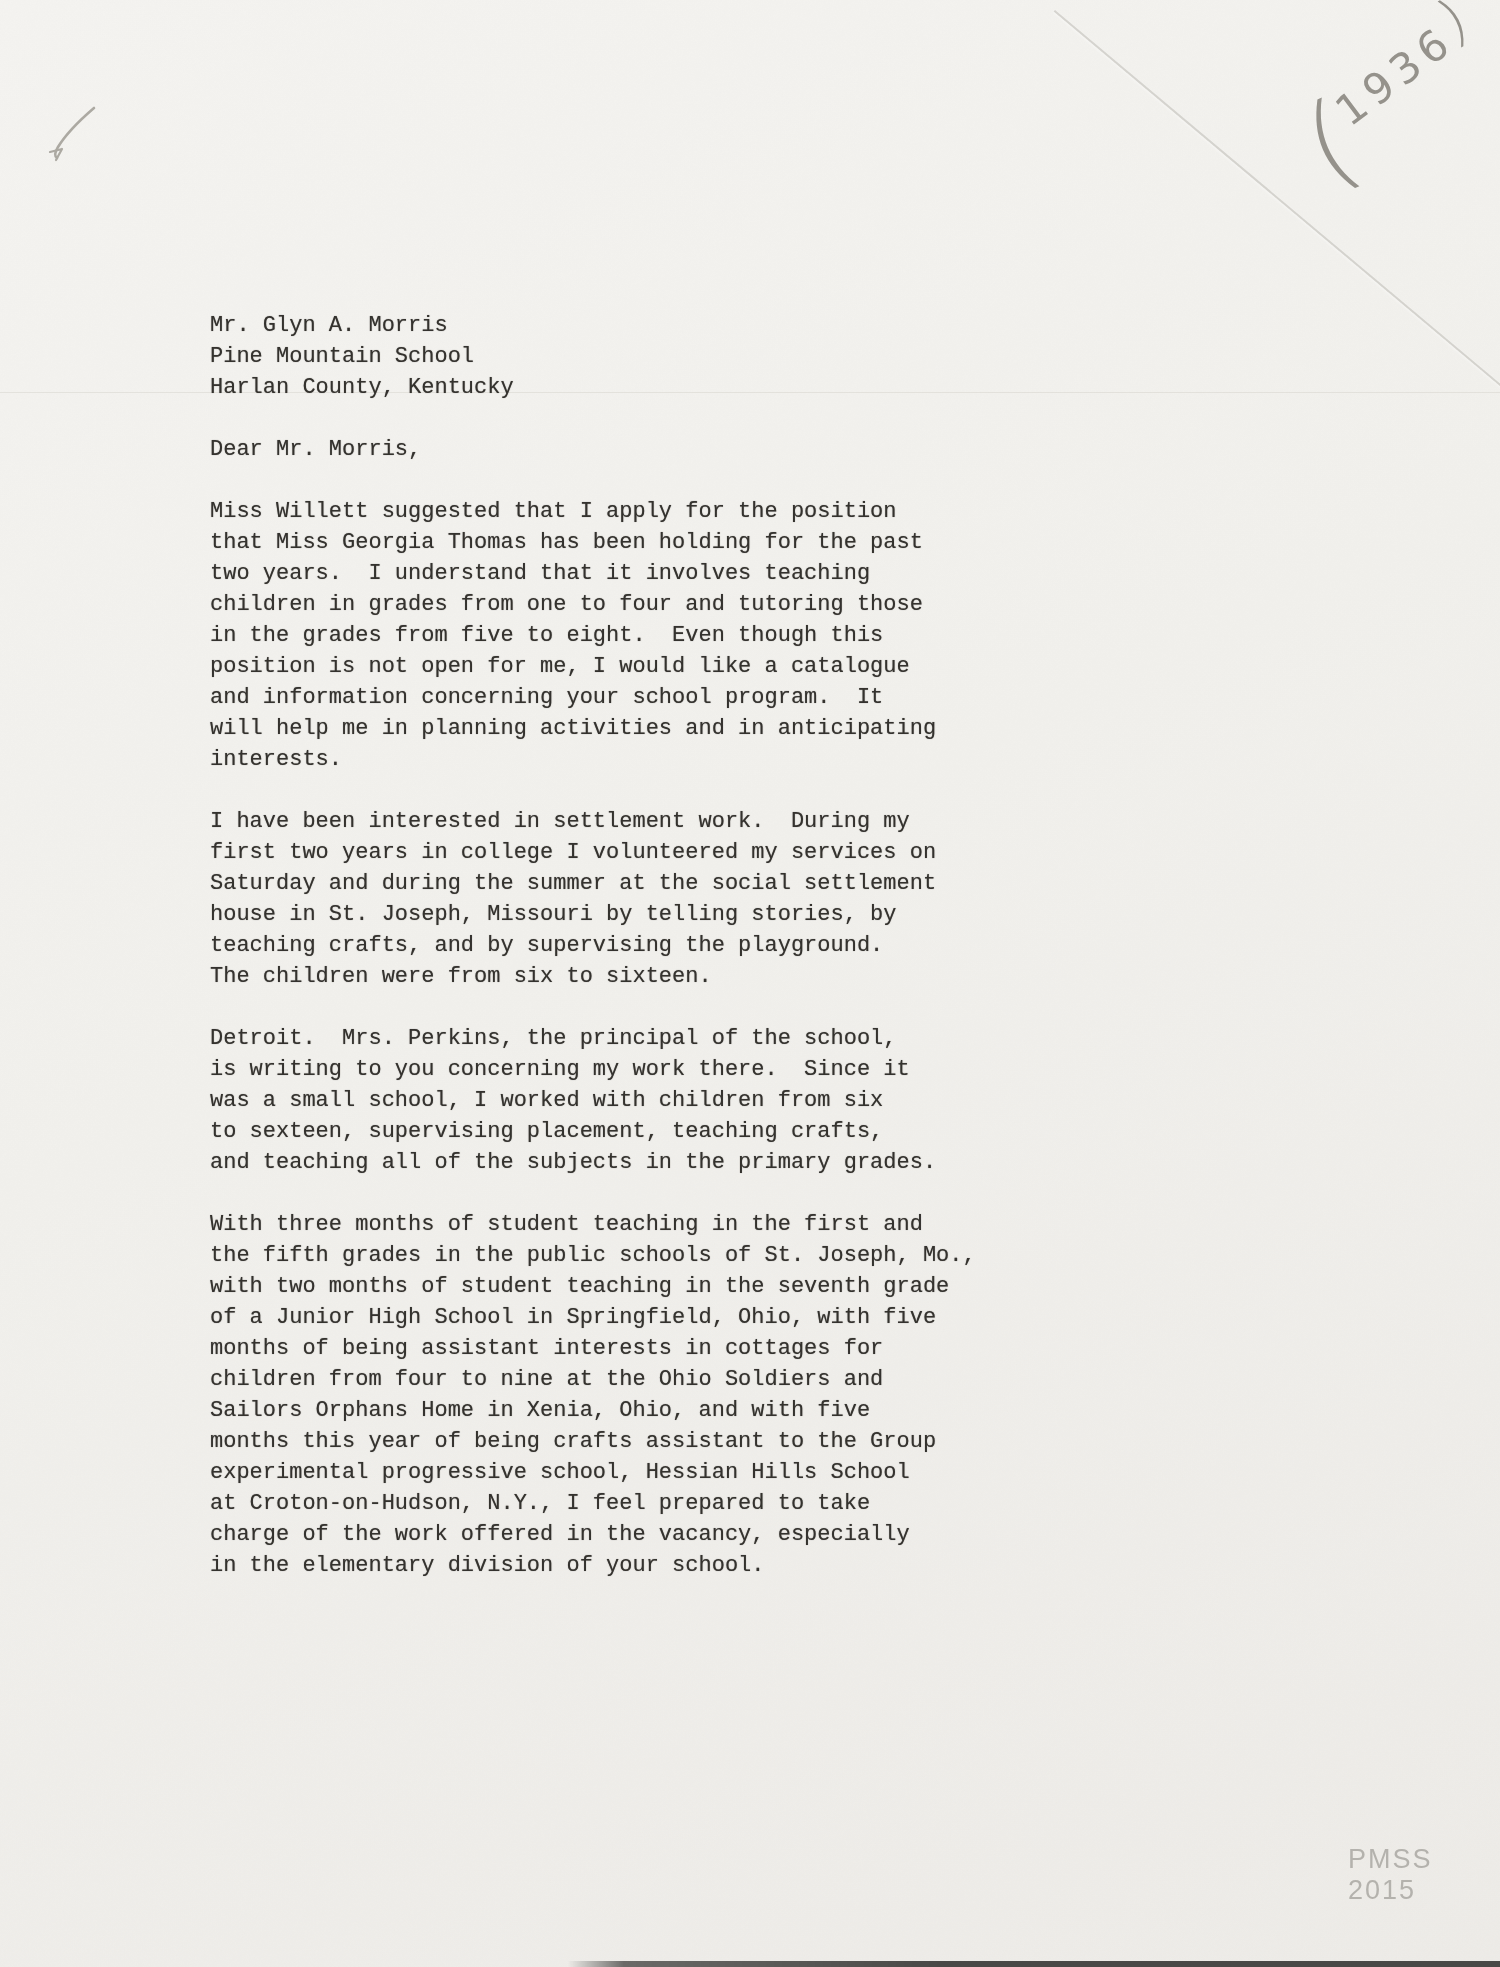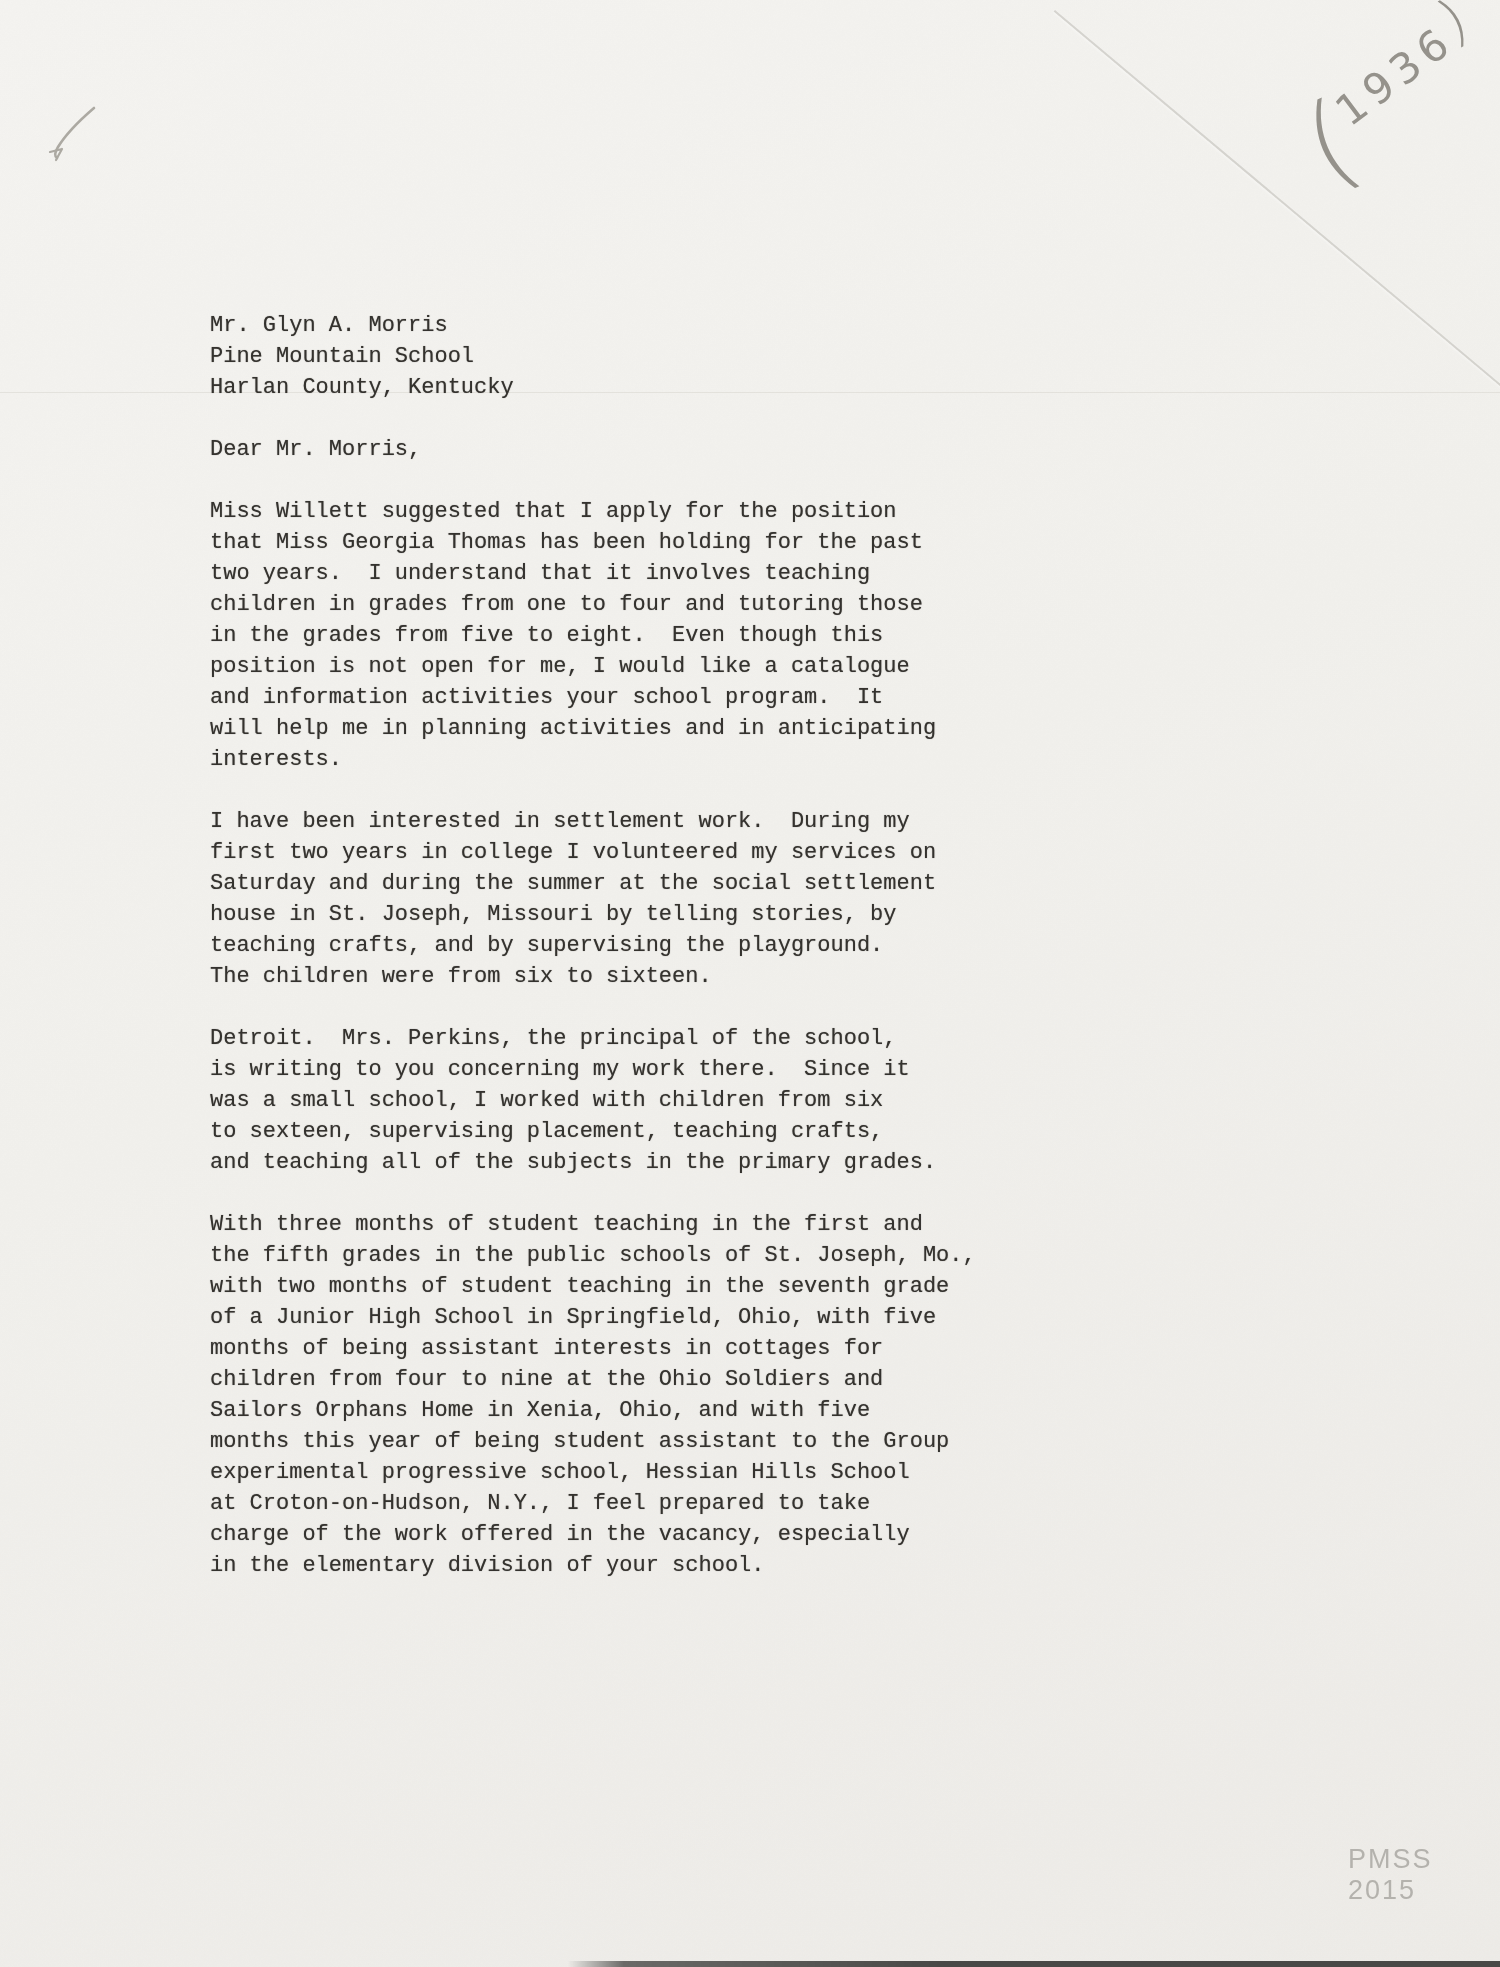--- a/index.html
+++ b/index.html
@@ -142,21 +142,21 @@
       <div class="tline">Dear Mr. Morris,</div>
     </div>
 
     <div class="block">
         <div class="tline">Miss Willett suggested that I apply for the position</div>
         <div class="tline">that Miss Georgia Thomas has been holding for the past</div>
         <div class="tline">two years.  I understand that it involves teaching</div>
         <div class="tline">children in grades from one to four and tutoring those</div>
         <div class="tline">in the grades from five to eight.  Even though this</div>
         <div class="tline">position is not open for me, I would like a catalogue</div>
-        <div class="tline">and information activities your school program.  It</div>
+        <div class="tline">and information concerning your school program.  It</div>
         <div class="tline">will help me in planning activities and in anticipating</div>
         <div class="tline">interests.</div>
       </div>
 
     <div class="block">
         <div class="tline">I have been interested in settlement work.  During my</div>
         <div class="tline">first two years in college I volunteered my services on</div>
         <div class="tline">Saturday and during the summer at the social settlement</div>
         <div class="tline">house in St. Joseph, Missouri by telling stories, by</div>
         <div class="tline">teaching crafts, and by supervising the playground.</div>
@@ -172,21 +172,21 @@
       </div>
 
     <div class="block">
         <div class="tline">With three months of student teaching in the first and</div>
         <div class="tline">the fifth grades in the public schools of St. Joseph, Mo.,</div>
         <div class="tline">with two months of student teaching in the seventh grade</div>
         <div class="tline">of a Junior High School in Springfield, Ohio, with five</div>
         <div class="tline">months of being assistant interests in cottages for</div>
         <div class="tline">children from four to nine at the Ohio Soldiers and</div>
         <div class="tline">Sailors Orphans Home in Xenia, Ohio, and with five</div>
-        <div class="tline">months this year of being student assistant to the Group</div>
+        <div class="tline">months this year of being crafts assistant to the Group</div>
         <div class="tline">experimental progressive school, Hessian Hills School</div>
         <div class="tline">at Croton-on-Hudson, N.Y., I feel prepared to take</div>
         <div class="tline">charge of the work offered in the vacancy, especially</div>
         <div class="tline">in the elementary division of your school.</div>
       </div>
   </div>
 
   <div class="watermark">PMSS 2015</div>
 
   <div class="bottom-edge"></div>

